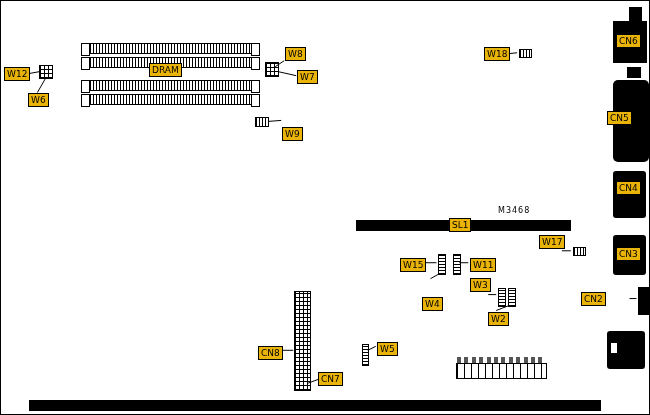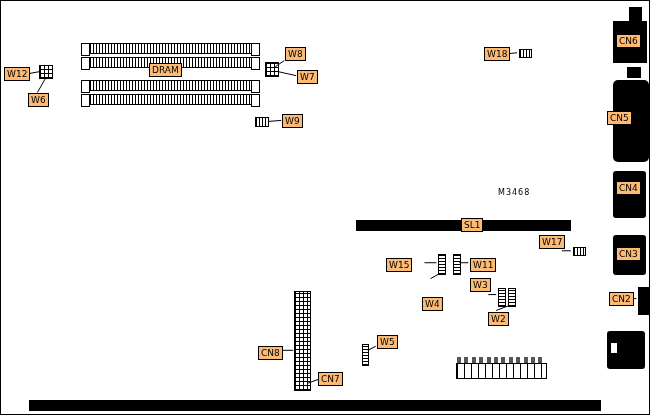--- a/index.html
+++ b/index.html
@@ -7,21 +7,21 @@
   .board {
     position: relative;
     width: 650px; height: 415px;
     background: #fff;
     border: 1px solid #000;
     font-family: "DejaVu Sans", sans-serif;
     overflow: hidden;
   }
   .lbl {
     position: absolute;
-    background: #fdba74;
+    background: #eab308;
     border: 1px solid #000;
     color: #000;
     font-size: 9px;
     line-height: 10px;
     padding: 1px 2px;
     white-space: nowrap;
     z-index: 6;
   }
   .model-text {
     position: absolute;
@@ -117,50 +117,50 @@
   <div class="socket" style="top:56px"></div>
   <div class="socket" style="top:79px"></div>
   <div class="socket" style="top:93px"></div>
   <div class="lbl" style="left:148px;top:62px">DRAM</div>
 
   <div class="jgrid" style="left:264px;top:61px;width:14px;height:15px"></div>
   <div class="lbl" style="left:284px;top:46px">W8</div>
   <div class="lbl" style="left:296px;top:69px">W7</div>
 
   <div class="jh" style="left:254px;top:116px;width:14px;height:10px"></div>
-  <div class="lbl" style="left:281px;top:113px">W9</div>
+  <div class="lbl" style="left:281px;top:126px">W9</div>
 
   <div class="lbl" style="left:483px;top:46px">W18</div>
   <div class="jh" style="left:518px;top:48px;width:13px;height:9px"></div>
 
-  <div class="model-text" style="left:497px;top:187px">M3468</div>
+  <div class="model-text" style="left:497px;top:205px">M3468</div>
 
   <div class="blk" style="left:355px;top:219px;width:215px;height:11px"></div>
-  <div class="lbl" style="left:460px;top:217px">SL1</div>
+  <div class="lbl" style="left:448px;top:217px">SL1</div>
 
   <div class="lbl" style="left:538px;top:234px">W17</div>
   <div class="jh" style="left:572px;top:246px;width:13px;height:9px"></div>
 
-  <div class="lbl" style="left:385px;top:257px">W15</div>
+  <div class="lbl" style="left:399px;top:257px">W15</div>
   <div class="jv" style="left:437px;top:253px;width:8px;height:21px"></div>
   <div class="jv" style="left:452px;top:253px;width:8px;height:21px"></div>
   <div class="lbl" style="left:469px;top:257px">W11</div>
   <div class="lbl" style="left:421px;top:296px">W4</div>
 
   <div class="lbl" style="left:469px;top:277px">W3</div>
   <div class="jv" style="left:497px;top:287px;width:8px;height:19px"></div>
   <div class="jv" style="left:507px;top:287px;width:8px;height:19px"></div>
   <div class="lbl" style="left:487px;top:311px">W2</div>
 
   <div class="jgrid" style="left:293px;top:290px;width:17px;height:100px"></div>
   <div class="lbl" style="left:257px;top:345px">CN8</div>
   <div class="lbl" style="left:317px;top:371px">CN7</div>
 
   <div class="jv" style="left:361px;top:343px;width:7px;height:22px"></div>
-  <div class="lbl" style="left:376px;top:334px">W5</div>
+  <div class="lbl" style="left:376px;top:341px">W5</div>
 
   <div class="teeth" style="left:456px;top:356px;width:89px;height:6px"></div>
   <div class="ph" style="left:455px;top:362px;width:91px;height:16px"></div>
 
   <div class="blk" style="left:28px;top:399px;width:572px;height:11px"></div>
 
   <div class="blk" style="left:628px;top:6px;width:13px;height:24px"></div>
   <div class="blk" style="left:612px;top:20px;width:34px;height:42px"></div>
   <div class="lbl" style="left:615px;top:33px">CN6</div>
 
@@ -169,18 +169,18 @@
   <div class="blk" style="left:612px;top:79px;width:36px;height:82px;border-radius:5px"></div>
   <div class="lbl" style="left:606px;top:110px">CN5</div>
 
   <div class="blk" style="left:612px;top:170px;width:33px;height:47px;border-radius:3px"></div>
   <div class="lbl" style="left:615px;top:180px">CN4</div>
 
   <div class="blk" style="left:612px;top:234px;width:33px;height:40px;border-radius:3px"></div>
   <div class="lbl" style="left:615px;top:246px">CN3</div>
 
   <div class="blk" style="left:637px;top:286px;width:11px;height:28px"></div>
-  <div class="lbl" style="left:608px;top:291px">CN2</div>
+  <div class="lbl" style="left:580px;top:291px">CN2</div>
 
   <div class="blk" style="left:606px;top:330px;width:38px;height:38px;border-radius:3px"></div>
   <div class="notch" style="left:610px;top:342px;width:6px;height:10px"></div>
 
 </div>
 
 </body></html>

